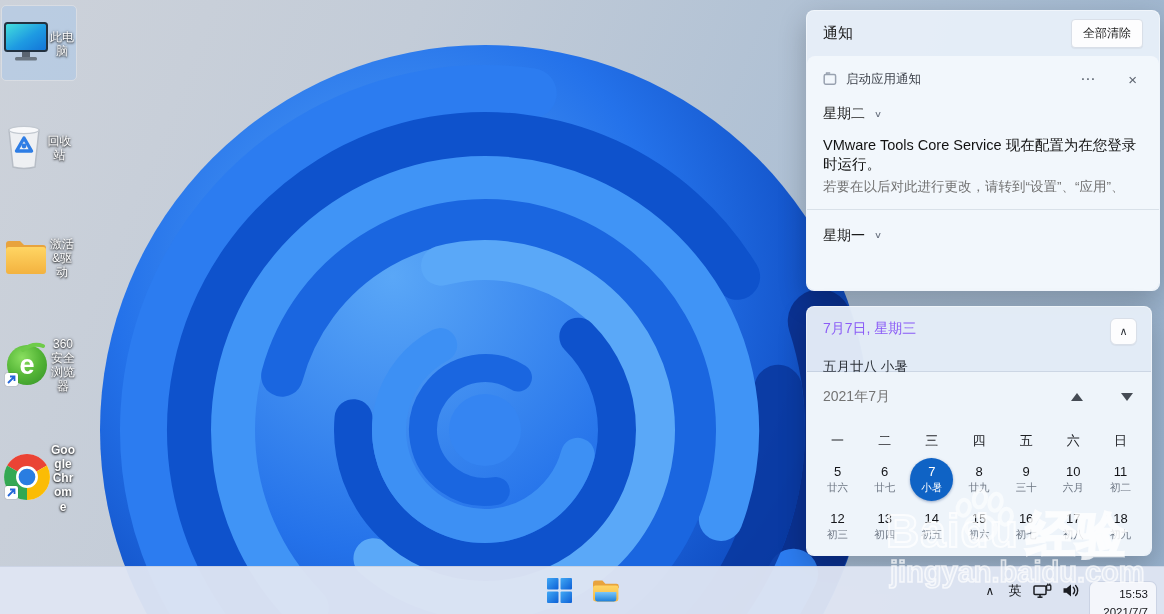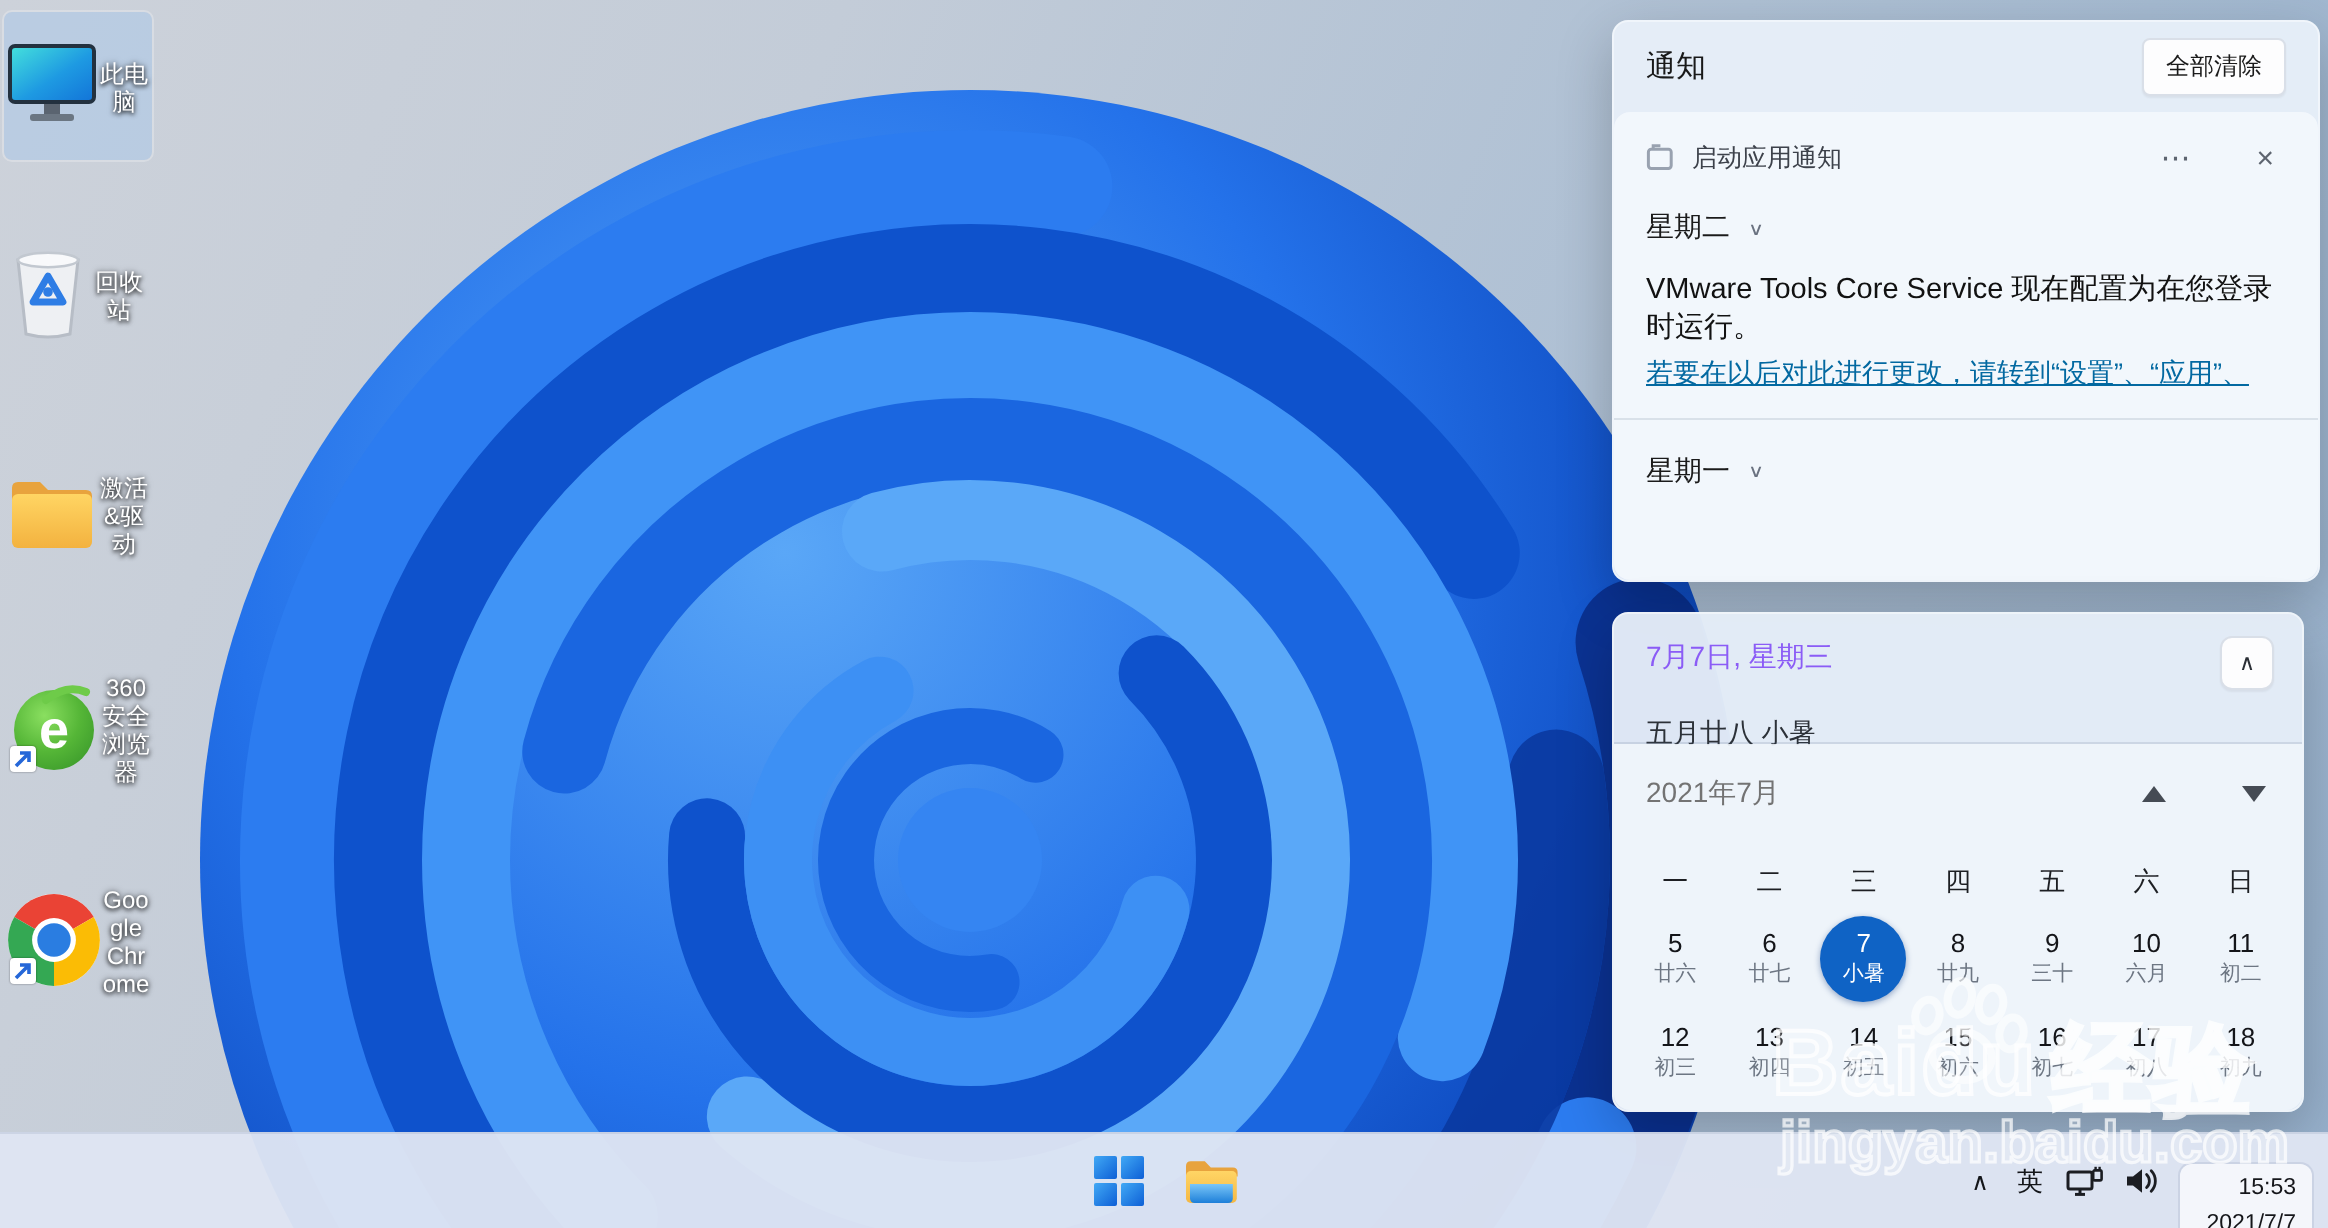--- a/index.html
+++ b/index.html
@@ -34,21 +34,21 @@
   .notif-card { position:absolute; left:0; right:0; top:45px; bottom:0; background:rgba(243,247,252,.96);
     border-radius:8px; padding:12px 16px 0 16px; overflow:hidden; }
   .app-row { display:flex; align-items:center; height:22px; }
   .app-name { font-size:12.5px; color:#3d424b; margin-left:9px; flex:1; }
   .more-glyph { font-size:15px; color:#5e6570; margin-right:32px; letter-spacing:1px; }
   .close-glyph { font-size:15px; color:#5e6570; margin-right:6px; }
   .day-row { display:flex; align-items:center; margin-top:15px; }
   .day-label { font-size:14px; color:#1b1b1b; }
   .day-chev { font-size:11px; color:#6a7280; margin-left:9px; transform:scaleY(.8); }
   .msg-title { margin-top:13px; font-size:14.5px; line-height:1.34; color:#121212; width:316px; }
-  .msg-more { margin-top:3px; font-size:13.5px; color:#0369a1; white-space:nowrap; overflow:hidden;text-decoration:underline; }
+  .msg-more { margin-top:3px; font-size:13.5px; color:#737373; white-space:nowrap; overflow:hidden; }
   .card-divider { height:1px; background:rgba(70,90,120,.14); margin:13px -16px 0 -16px; }
   .settings-row { display:flex; align-items:center; margin-top:12px; }
   .settings-label { font-size:13.5px; color:#15161a; margin-left:10px; }
 
   .cal-panel { left:806px; top:306px; width:346px; height:250px; background:rgba(228,236,247,.97); }
   .cal-head { position:absolute; top:0; left:0; right:0; height:64px; padding:13px 16px 0 16px; }
   .cal-date1 { font-size:14px; color:#8b5cf6; }
   .cal-date2 { font-size:13.5px; color:#2c3138; margin-top:20px; }
   .collapse-btn { position:absolute; right:14px; top:11px; width:27px; height:27px; background:#fdfdfe;
     border:1px solid #d9dfe8; border-radius:6px; display:flex; align-items:center; justify-content:center;
@@ -190,21 +190,21 @@
       </svg>
       <span class="shortcut-arrow">
         <svg width="9" height="9" viewBox="0 0 9 9">
             <path d="M1 8 L7 2 M3 1.5 H7.5 V6" fill="none" stroke="#2567d8" stroke-width="1.8"></path>
           </svg>
       </span>
     </div>
     <div class="desk-label">360安全浏览器</div>
   </div>
 
-  <div class="desk-icon" style="top:428px;">
+  <div class="desk-icon" style="top:428px;font-weight:bold;">
     <div class="icon-art">
       <svg width="48" height="48" viewBox="0 0 46 46">
         <circle cx="23" cy="23" r="22" fill="#ffffff"></circle>
         <path d="M23 23 L3.95 12 A22 22 0 0 1 42.05 12 Z" fill="#ea4335"></path>
         <path d="M23 23 L42.05 12 A22 22 0 0 1 23 45 Z" fill="#fbbc05"></path>
         <path d="M23 23 L23 45 A22 22 0 0 1 3.95 12 Z" fill="#34a853"></path>
         <circle cx="23" cy="23" r="10.5" fill="#ffffff"></circle>
         <circle cx="23" cy="23" r="8" fill="#2a7de1"></circle>
       </svg>
       <span class="shortcut-arrow">

